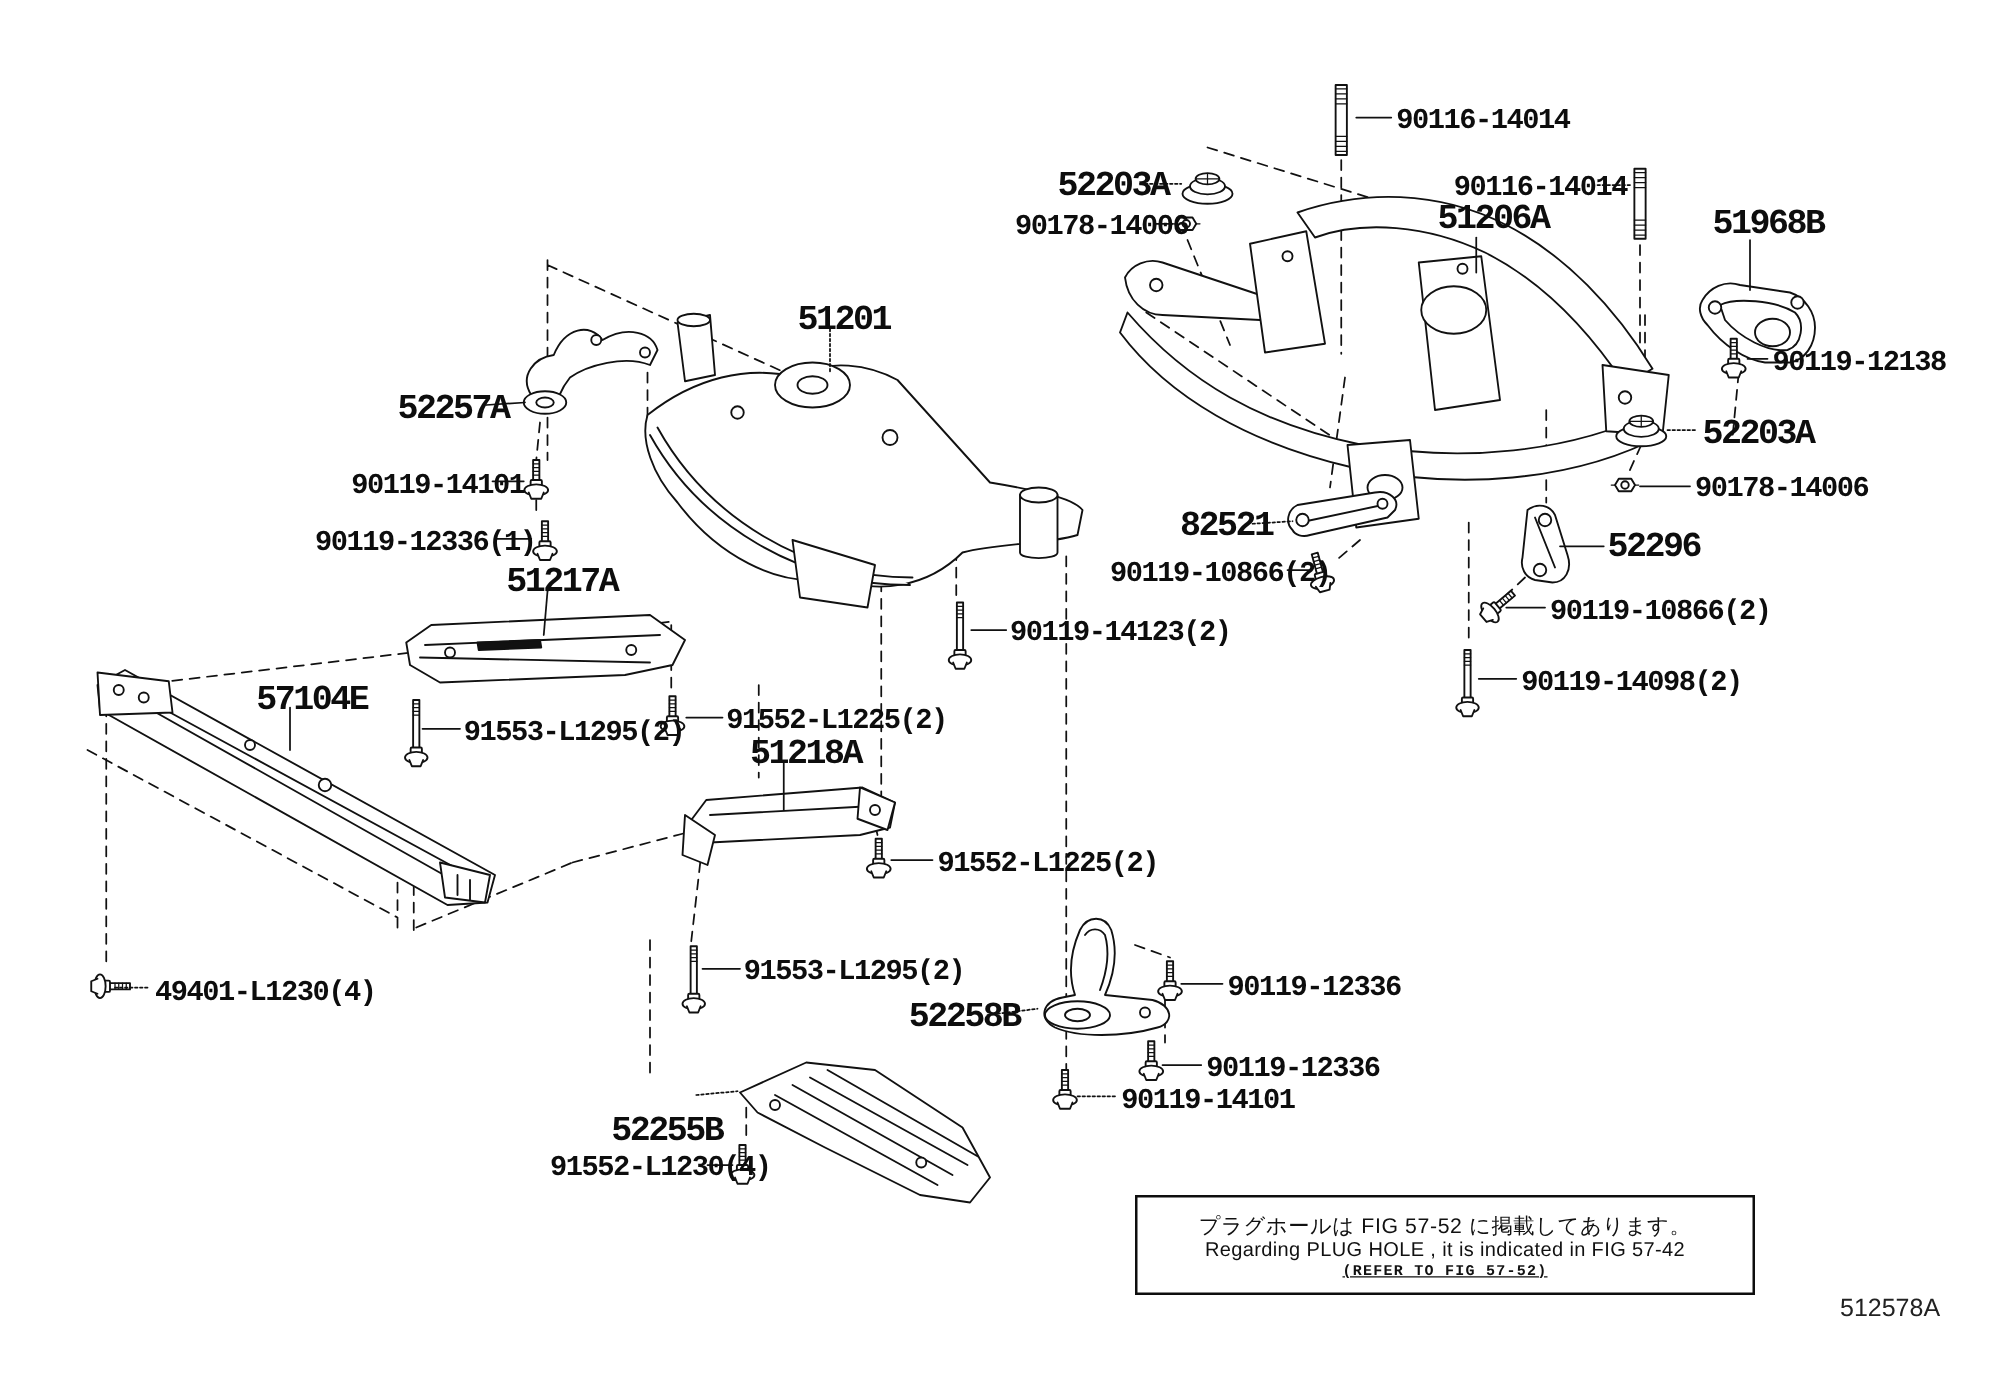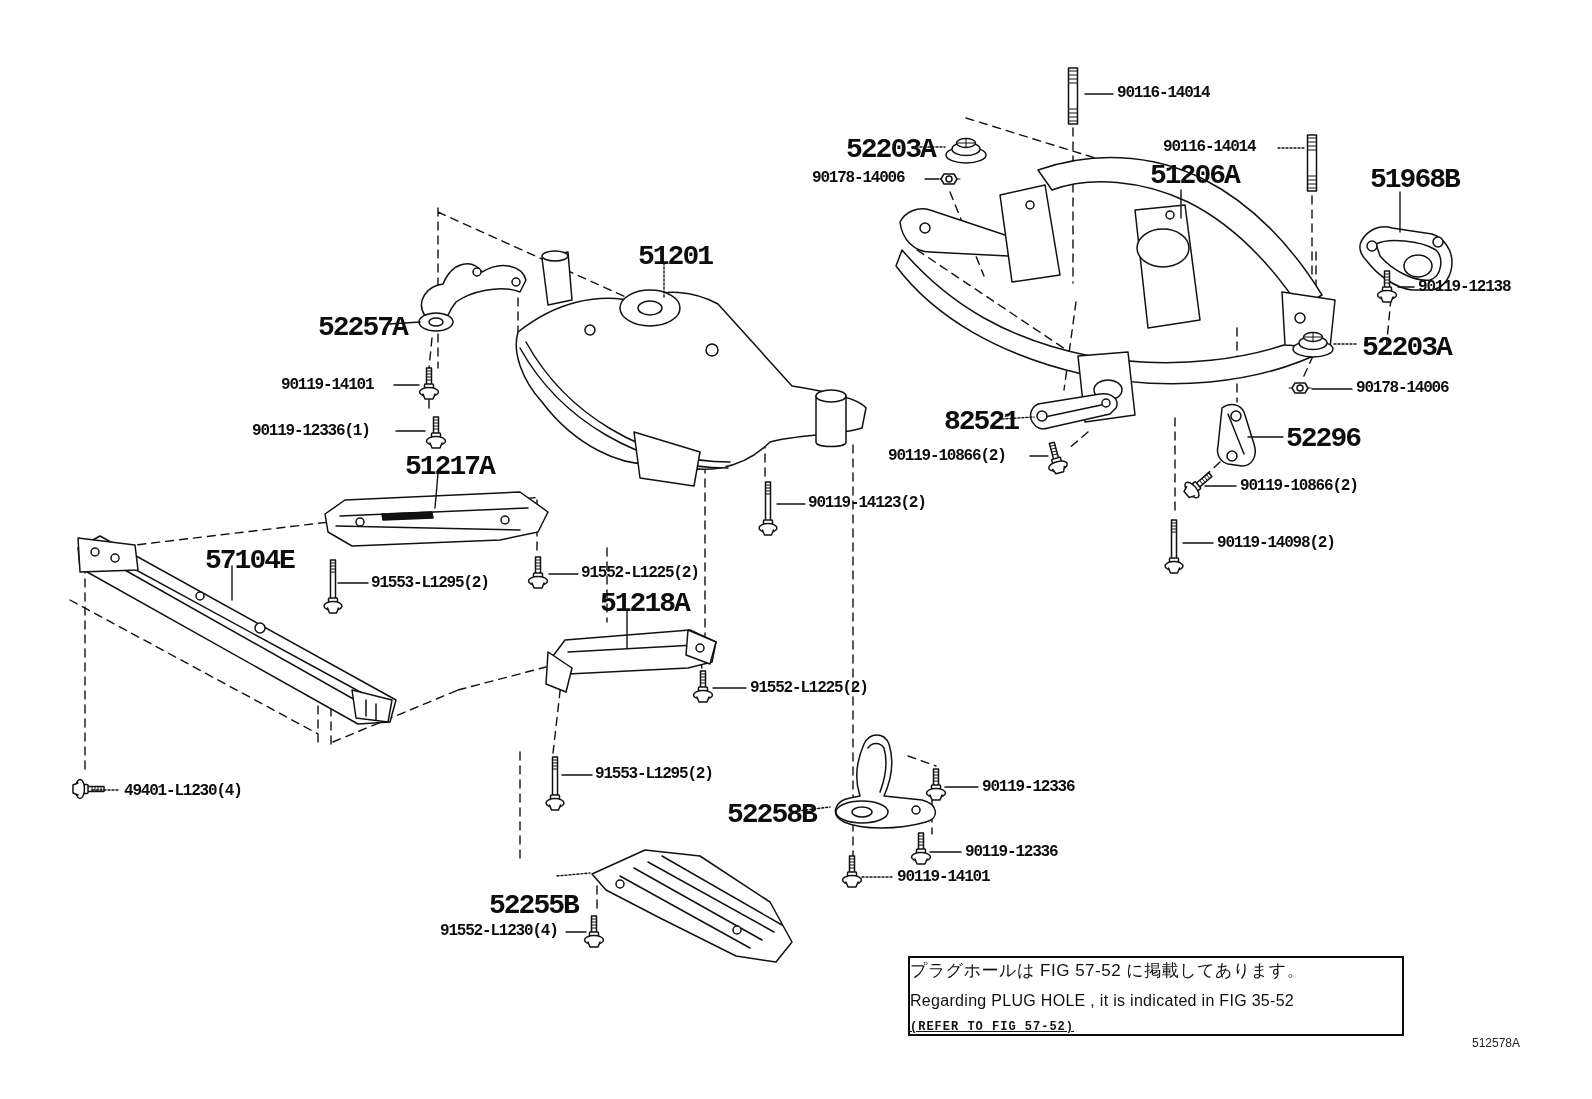--- a/index.html
+++ b/index.html
@@ -2,30 +2,30 @@
 <html><head>
 <meta charset="utf-8">
 <style>
   html,body{margin:0;padding:0;background:#fff;}
   .stage{position:relative;width:1592px;height:1099px;background:#fff;overflow:hidden;
          font-family:"Liberation Sans",sans-serif;color:#111;}
   .art{position:absolute;left:0;top:0;}
   .art path,.art line,.art ellipse,.art rect,.art circle{vector-effect:non-scaling-stroke;}
   .lbl{position:absolute;white-space:nowrap;color:#0d0d0d;
        font-family:"Liberation Mono","DejaVu Sans Mono",monospace;font-weight:700;line-height:1;}
-  .lbl-sm{font-size:16px;letter-spacing:-1.2px;text-align:right;}
+  .lbl-sm{font-size:23px;letter-spacing:-1.2px;text-align:right;}
   .lbl-lg{font-size:28px;letter-spacing:-2px;}
   .note-box{position:absolute;left:908px;top:956px;width:492px;height:76px;
             border:2.5px solid #0d0d0d;background:#fff;display:flex;flex-direction:column;
-            justify-content:center;gap:10px;}
+            align-items:center;justify-content:center;gap:0;}
   .note-ja{font-size:17px;letter-spacing:.5px;font-family:"Liberation Sans",sans-serif;}
   .note-en{font-size:16px;font-family:"Liberation Sans",sans-serif;letter-spacing:.3px;}
   .note-ref{font-size:12px;font-weight:700;text-decoration:underline;
             font-family:"Liberation Mono","DejaVu Sans Mono",monospace;letter-spacing:1px;}
-  .fig-code{position:absolute;left:1472px;top:1036px;font-size:12px;color:#222;
+  .fig-code{position:absolute;left:1472px;top:1036px;font-size:20px;color:#222;
             font-family:"Liberation Sans",sans-serif;text-align:right;}
 </style>
 </head>
 <body>
 
 <div class="stage">
 
 <svg class="art" width="1592" height="1099" viewBox="0 0 1592 1099" fill="none" stroke="#111" stroke-width="1.5" stroke-linejoin="round" stroke-linecap="round">
 
   <defs>
@@ -282,19 +282,19 @@
   <span class="lbl lbl-lg" style="left:727px;top:801px">52258B</span>
   <span class="lbl lbl-sm" style="left:982px;top:779px">90119-12336</span>
   <span class="lbl lbl-sm" style="left:965px;top:844px">90119-12336</span>
   <span class="lbl lbl-sm" style="left:897px;top:869px">90119-14101</span>
   <span class="lbl lbl-lg" style="left:489px;top:892px">52255B</span>
   <span class="lbl lbl-sm" style="left:440px;top:923px">91552-L1230(4)</span>
 </div>
 
 <div class="note-box">
   <div class="note-ja">プラグホールは FIG  57-52 に掲載してあります。</div>
-  <div class="note-en">Regarding  PLUG  HOLE , it is indicated in FIG  35-52</div>
+  <div class="note-en">Regarding  PLUG  HOLE , it is indicated in FIG  57-42</div>
   <div class="note-ref">(REFER TO FIG 57-52)</div>
 </div>
 
 <div class="fig-code">512578A</div>
 
 </div>
 
 </body></html>

